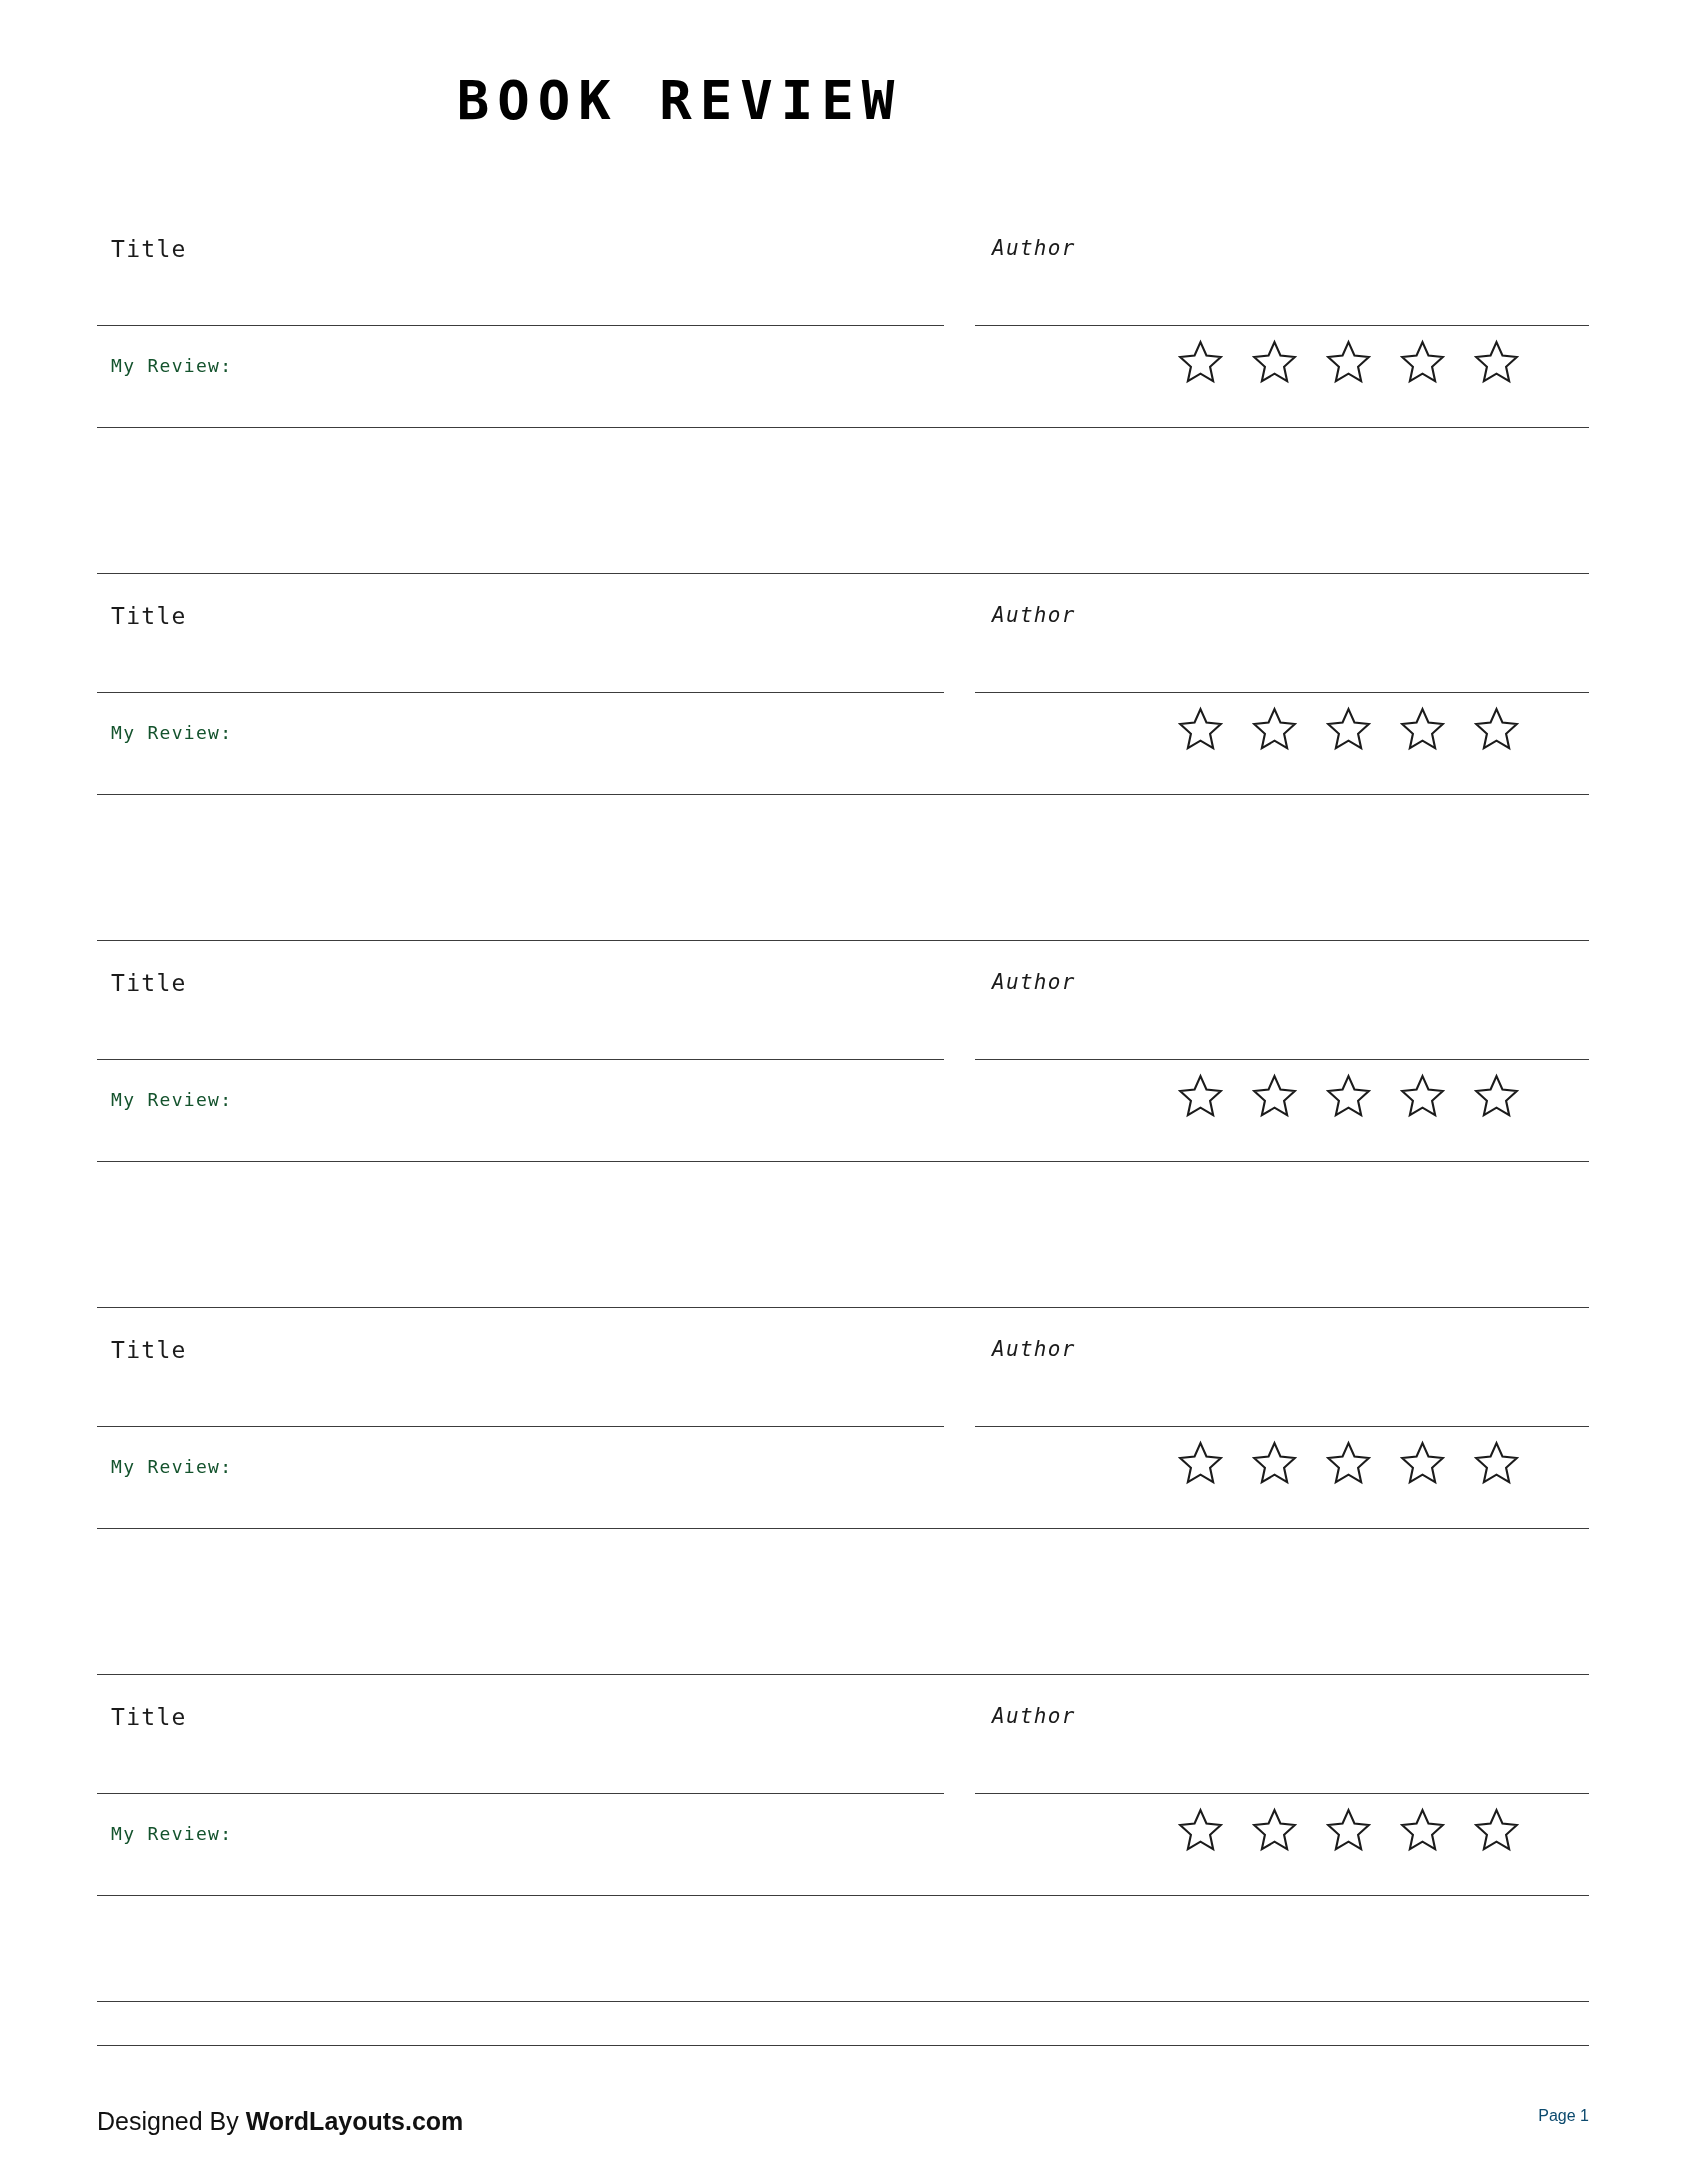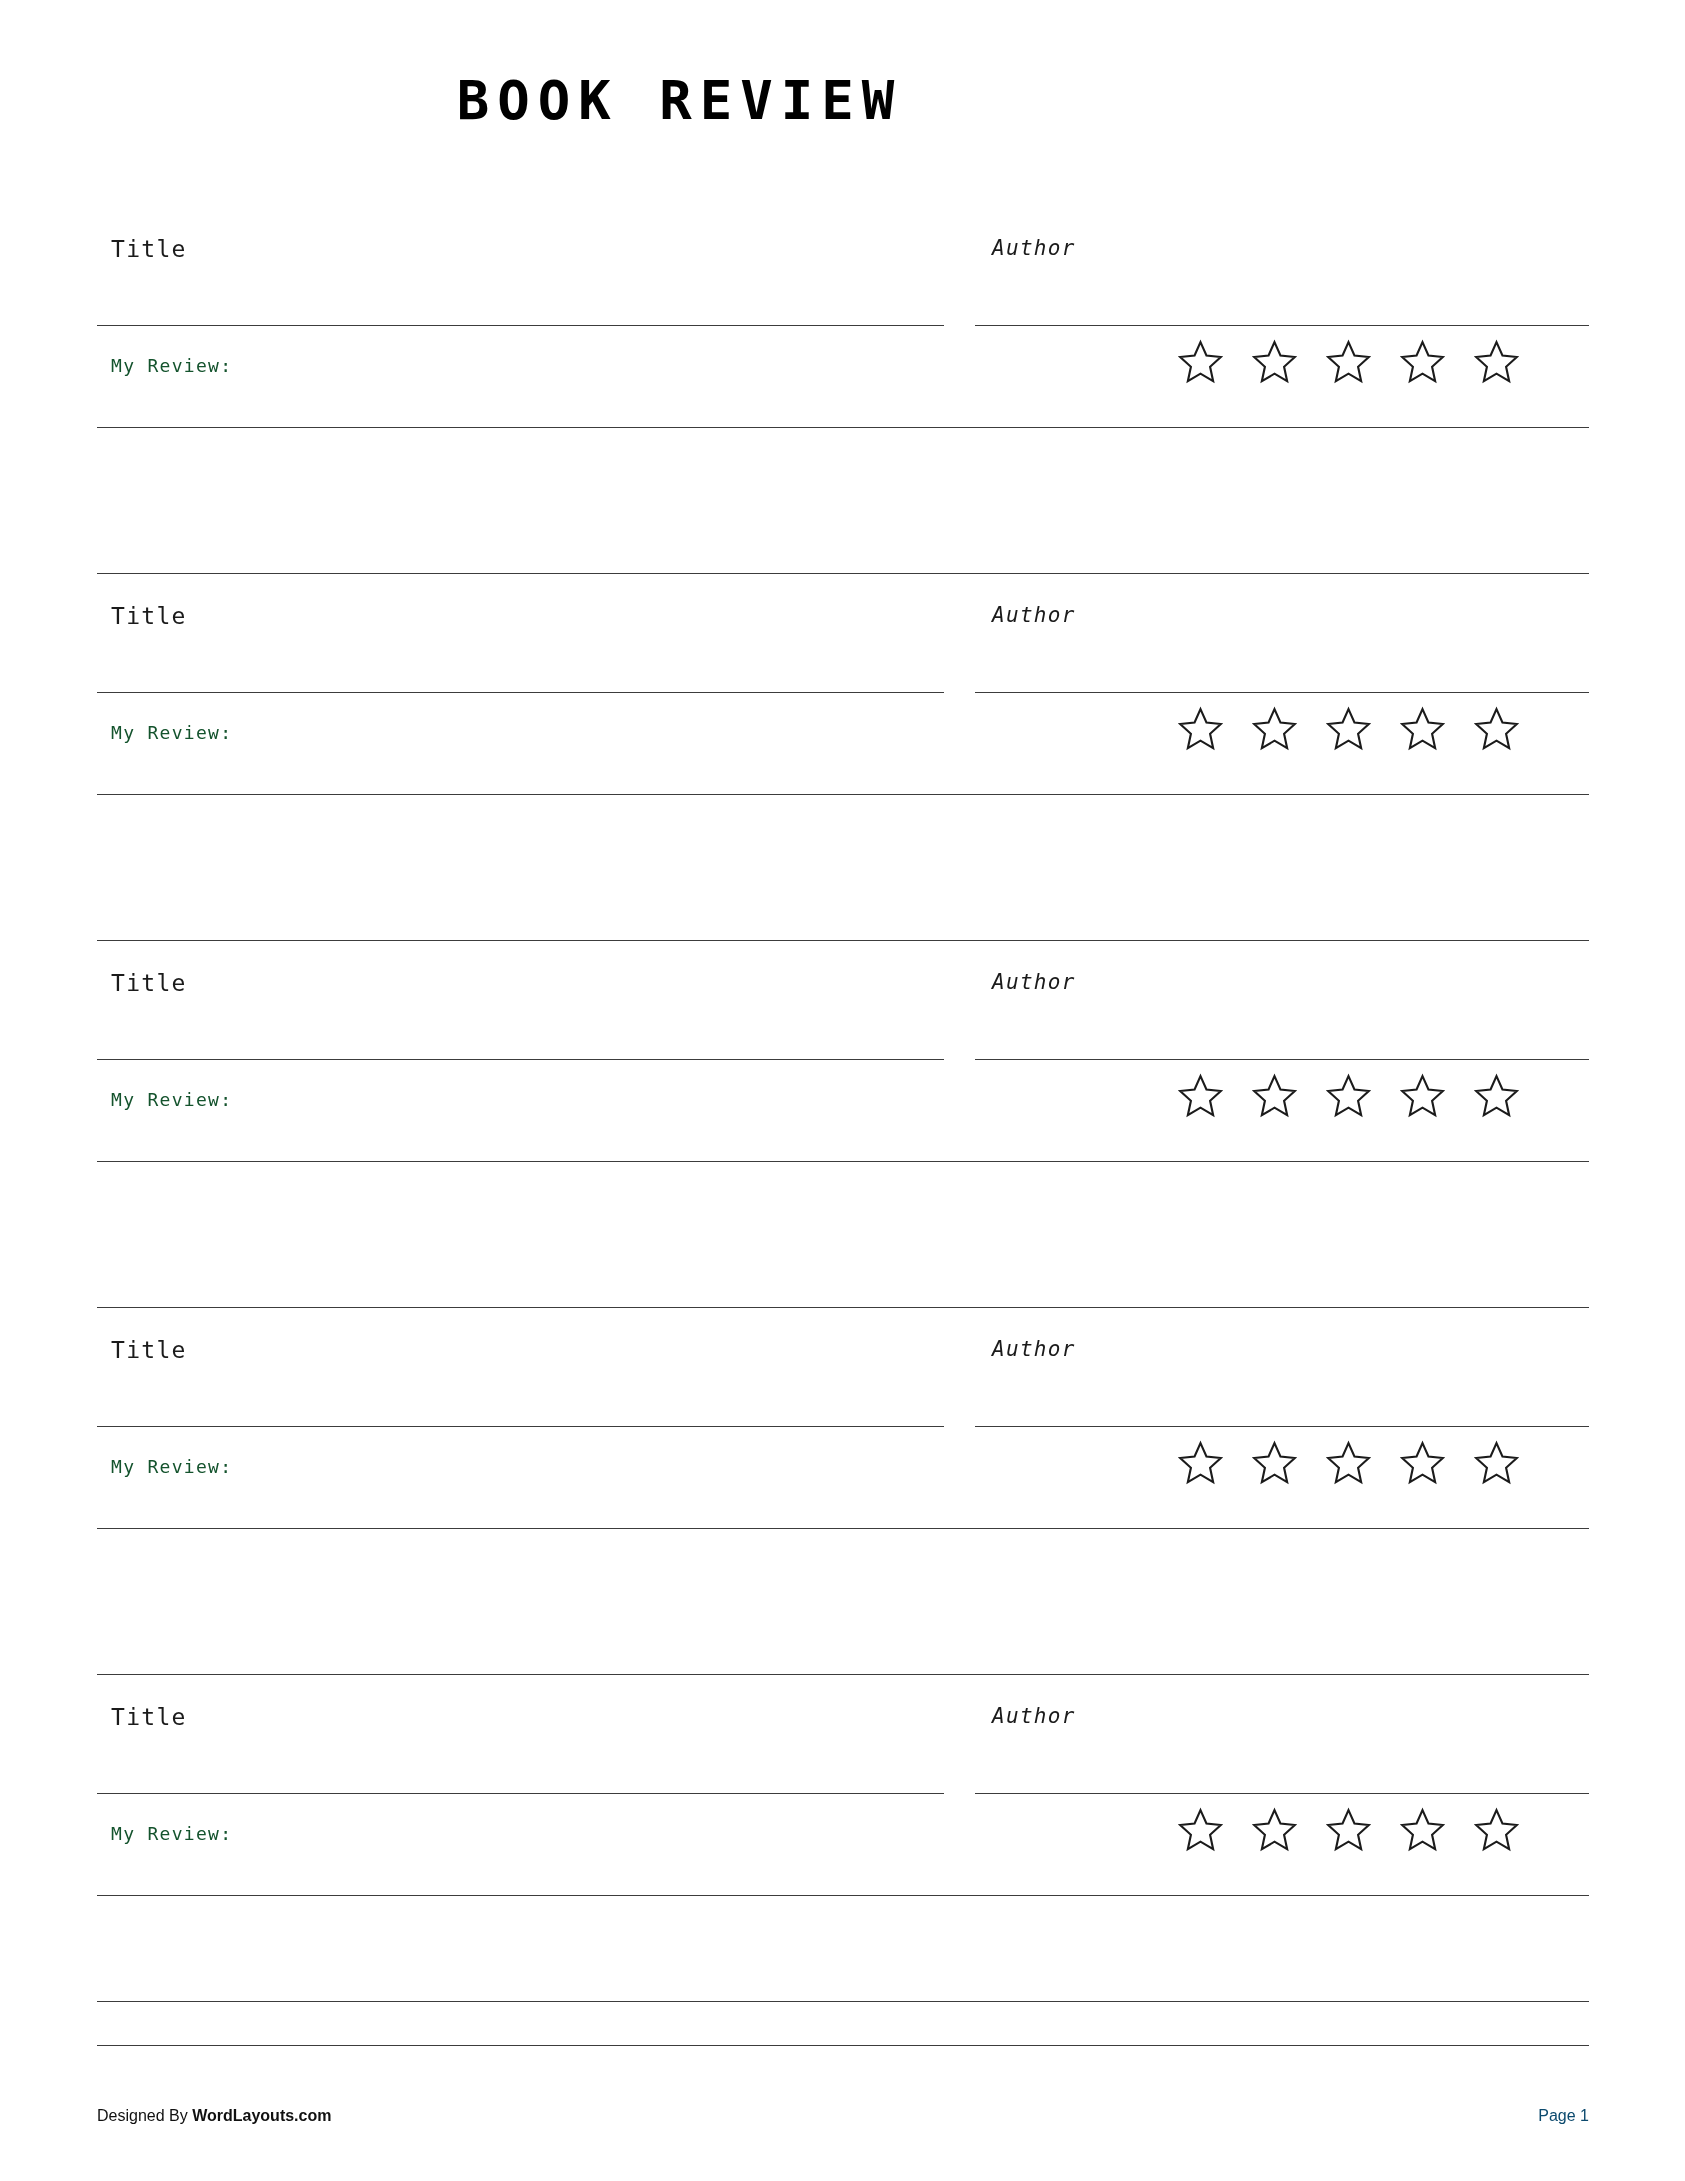--- a/index.html
+++ b/index.html
@@ -154,21 +154,21 @@
     left: 97px;
     top: 2107px;
     width: 1492px;
     height: 35px;
     font-family: "Liberation Sans", sans-serif;
   }
   .footer .designed {
     position: absolute;
     left: 0;
     top: 0;
-    font-size: 16px;
+    font-size: 25px;
     color: #111111;
   }
   .footer .designed b {
     font-weight: bold;
   }
   .footer .page-num {
     position: absolute;
     right: 0;
     top: 0;
     font-size: 16px;

